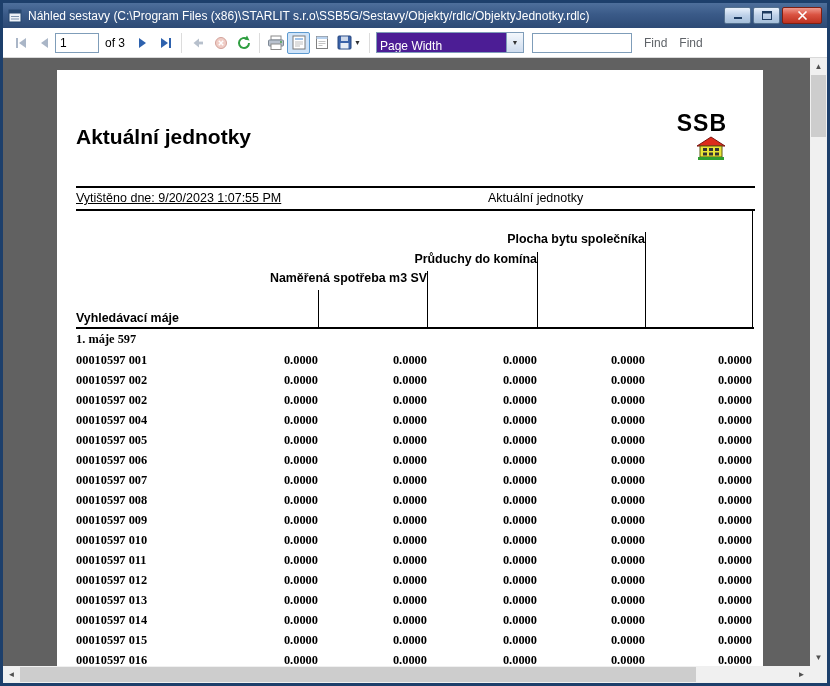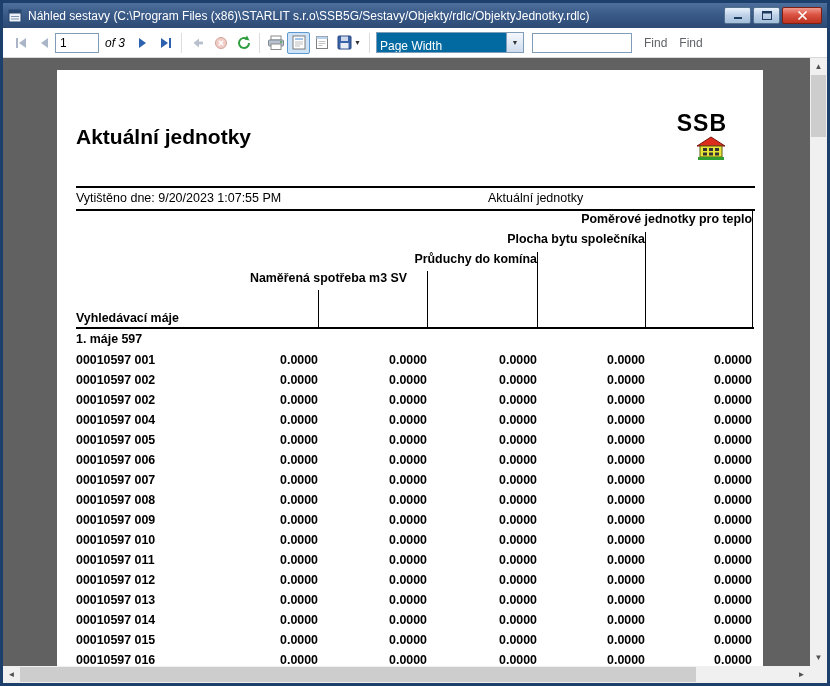--- a/index.html
+++ b/index.html
@@ -16,61 +16,61 @@
   .btn-group { display:flex; gap:2px; }
 
   
   .toolbar { height:30px; flex:0 0 30px; background:#fff; border-bottom:1px solid #d9d9d9;
              display:flex; align-items:center; padding:0 6px; }
   .tool-btn { width:23px; height:22px; display:flex; align-items:center; justify-content:center;
               border:1px solid transparent; border-radius:2px; }
   .tool-btn.active { background:#cfe3f8; border-color:#5c9ad0; }
   .sep { width:1px; height:20px; background:#dcdcdc; margin:0 4px; }
   .page-input { width:44px; height:20px; border:1px solid #7f9db9; font-size:12px; padding:0 4px; font-family:"Liberation Sans",sans-serif; }
-  .of-label { font-size:12px; color:#000; margin:0 6px; white-space:nowrap;font-style:italic; }
+  .of-label { font-size:12px; color:#000; margin:0 6px; white-space:nowrap; }
   .combo { display:flex; width:148px; height:21px; border:1px solid #7f9db9; background:#fff; margin-left:2px; }
-  .combo-text { flex:1; background:#0369a1; color:#fff; font-size:12px; line-height:19px; padding:4px 3px;
+  .combo-text { flex:1; background:#4c1d95; color:#fff; font-size:12px; line-height:19px; padding:4px 3px;
                 white-space:nowrap; overflow:hidden; }
   .combo-arrow { width:17px; background:linear-gradient(#f4f8fc,#cfdcee); border-left:1px solid #7f9db9;
                  display:flex; align-items:center; justify-content:center; font-size:7px; color:#333; }
   .find-input { width:100px; height:20px; border:1px solid #7f9db9; margin-left:8px; font-family:"Liberation Sans",sans-serif; }
   .link-label { font-size:12px; color:#5f6368; margin-left:12px; background:none; border:none; white-space:nowrap; }
   .export-btn { width:32px; height:22px; display:flex; align-items:center; justify-content:center; gap:2px;
                 border:1px solid transparent; border-radius:2px; }
   .dd-arrow { font-size:7px; color:#333; }
 
   
   .content { position:relative; flex:1; background:#616161; overflow:hidden; }
   .page { position:absolute; left:54px; top:12px; width:706px; height:760px; background:#fff; color:#000; }
 
   
   .rpt-title { position:absolute; left:19px; top:55px; font-size:21px; font-weight:bold; white-space:nowrap; }
   .rpt-logo { position:absolute; left:604px; top:40px; width:66px; text-align:right; }
   .rpt-logo-text { font-size:23px; font-weight:bold; letter-spacing:1px; line-height:26px; }
   .rpt-sub { position:absolute; left:19px; top:95px; font-size:12.5px; white-space:nowrap; }
   .hline { position:absolute; background:#000; }
   .l1 { left:19px; top:116px; width:679px; height:2px; }
-  .printed { position:absolute; left:19px; top:121px; font-size:12.5px; white-space:nowrap; }
+  .printed { position:absolute; left:19px; top:121px; font-size:12.5px; white-space:nowrap;text-decoration:underline; }
   .hdr-right { position:absolute; left:431px; top:121px; font-size:12.5px; white-space:nowrap; }
   .l2 { left:19px; top:139px; width:679px; height:2px; }
   .l3 { left:19px; top:257px; width:678px; height:2px; }
   .colh { position:absolute; font-size:12.4px; font-weight:bold; white-space:nowrap; }
   .h1 { left:19px;  top:241px; }
   .h2 { right:445px; top:221px; }
-  .h3 { right:356px; top:201px; }
+  .h3 { right:336px; top:201px; }
   .h4 { right:226px; top:182px; }
   .h5 { right:118px; top:162px;text-align:center; }
   .h6 { right:11px;  top:142px; }
   .vline { position:absolute; width:1px; background:#000; }
   .vl1 { left:261px; top:220px; height:38px; }
   .vl2 { left:370px; top:201px; height:57px; }
   .vl3 { left:480px; top:182px; height:76px; }
   .vl4 { left:588px; top:162px; height:96px; }
   .vl5 { left:695px; top:141px; height:117px; }
-  .rpt-body { position:absolute; left:19px; top:261px; width:677px; font-size:12.4px; font-weight:bold; }
+  .rpt-body { position:absolute; left:19px; top:261px; width:677px; font-size:12.4px; font-weight:bold;font-family:Liberation Serif, serif; }
   .rpt-group { height:19px; line-height:17px; }
   .rpt-row { position:relative; height:20px; line-height:20px; }
   .rpt-val { position:absolute; top:0; }
   .v1 { right:435px; } .v2 { right:326px; } .v3 { right:216px; } .v4 { right:108px; } .v5 { right:1px; }
 
   
   .vscroll { position:absolute; top:0; right:0; bottom:17px; width:17px; background:#f0f0f0; }
   .hscroll { position:absolute; left:0; right:17px; bottom:0; height:17px; background:#f0f0f0; }
   .corner { position:absolute; right:0; bottom:0; width:17px; height:17px; background:#f0f0f0; }
   .sb-arrow { position:absolute; width:17px; height:17px; display:flex; align-items:center; justify-content:center;
@@ -252,21 +252,20 @@
       </div>
       <div class="hline l1"></div>
       <div class="printed">Vytištěno dne: 9/20/2023 1:07:55 PM</div>
       <div class="hdr-right">Aktuální jednotky</div>
       <div class="hline l2"></div>
 
       <div class="colh h1">Vyhledávací máje</div>
       <div class="colh h3">Naměřená spotřeba m3 SV</div>
       <div class="colh h4">Průduchy do komína</div>
       <div class="colh h5">Plocha bytu společníka</div>
-      <div class="colh h6">Poměrové jednotky pro teplo</div>
       <div class="vline vl1"></div>
       <div class="vline vl2"></div>
       <div class="vline vl3"></div>
       <div class="vline vl4"></div>
       <div class="vline vl5"></div>
       <div class="hline l3"></div>
 
       <div class="rpt-body">
         <div class="rpt-group">1. máje 597</div>
         <div>

